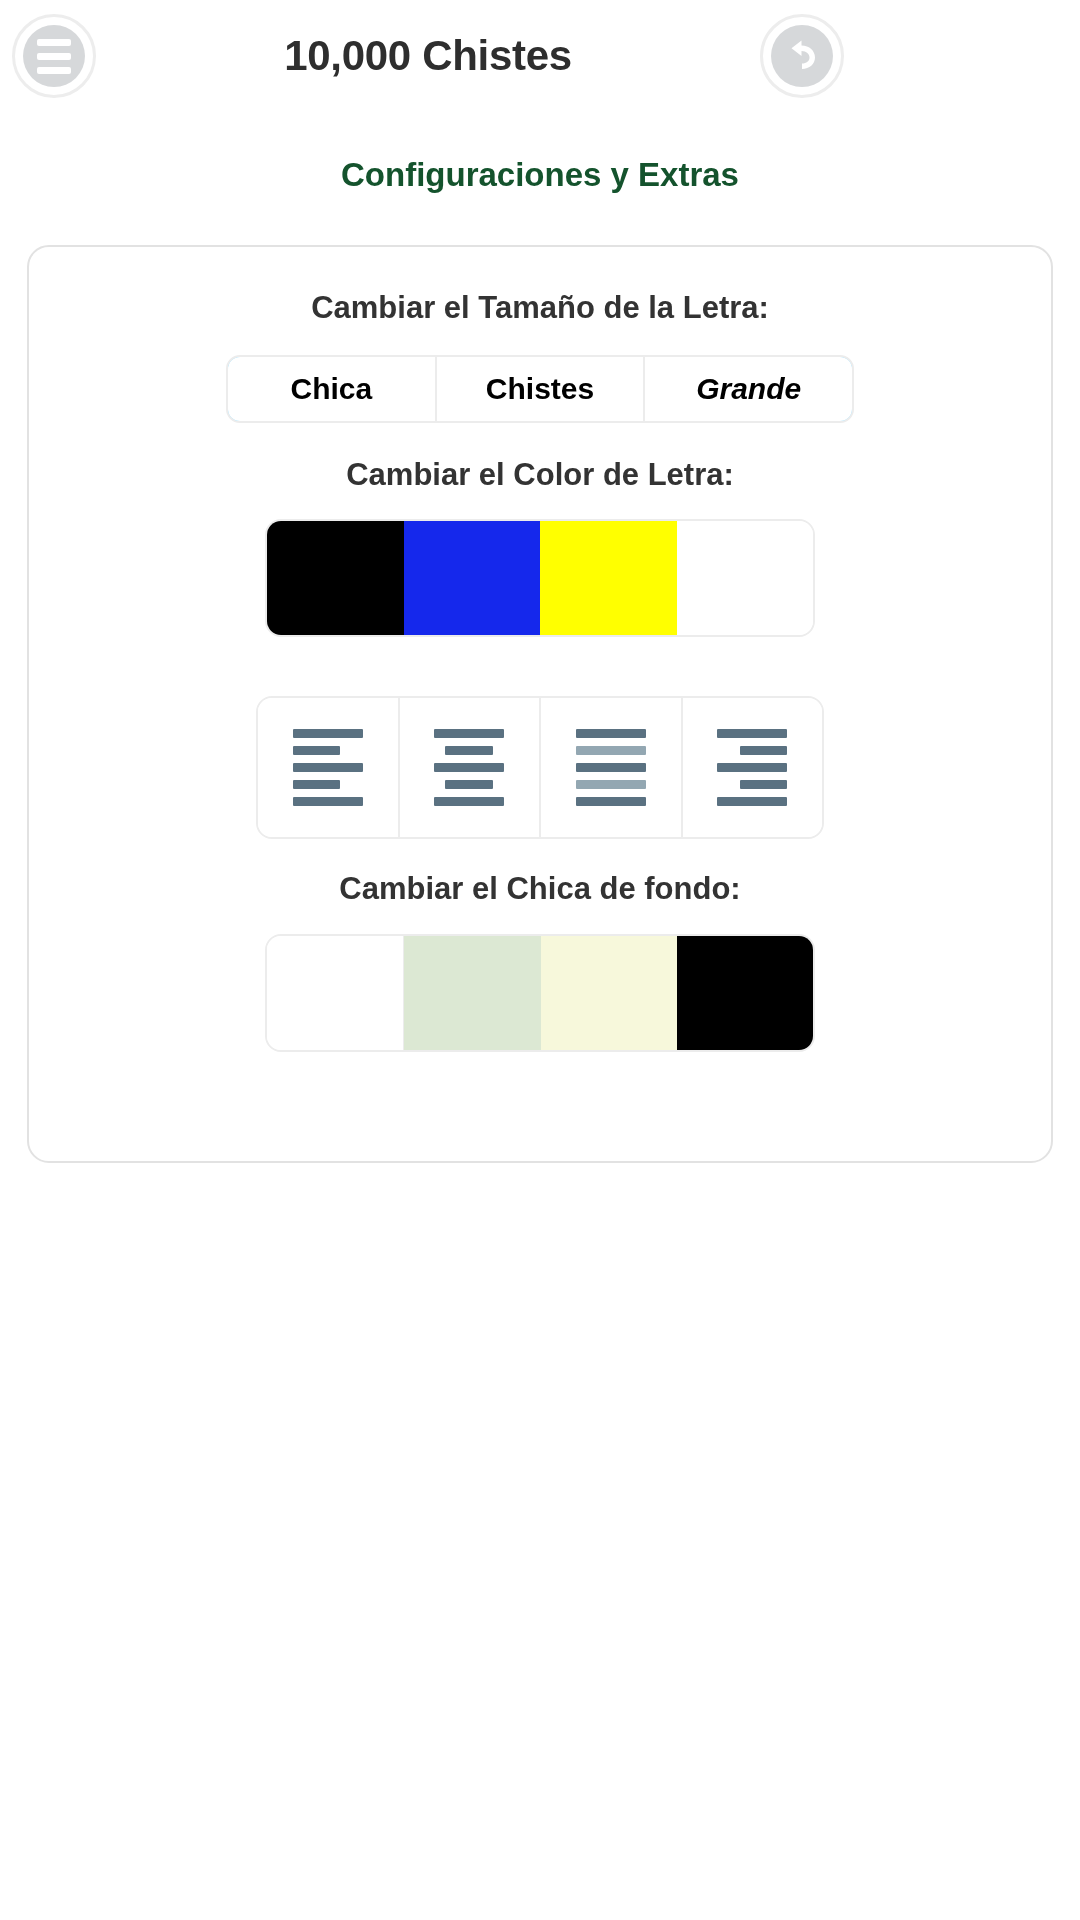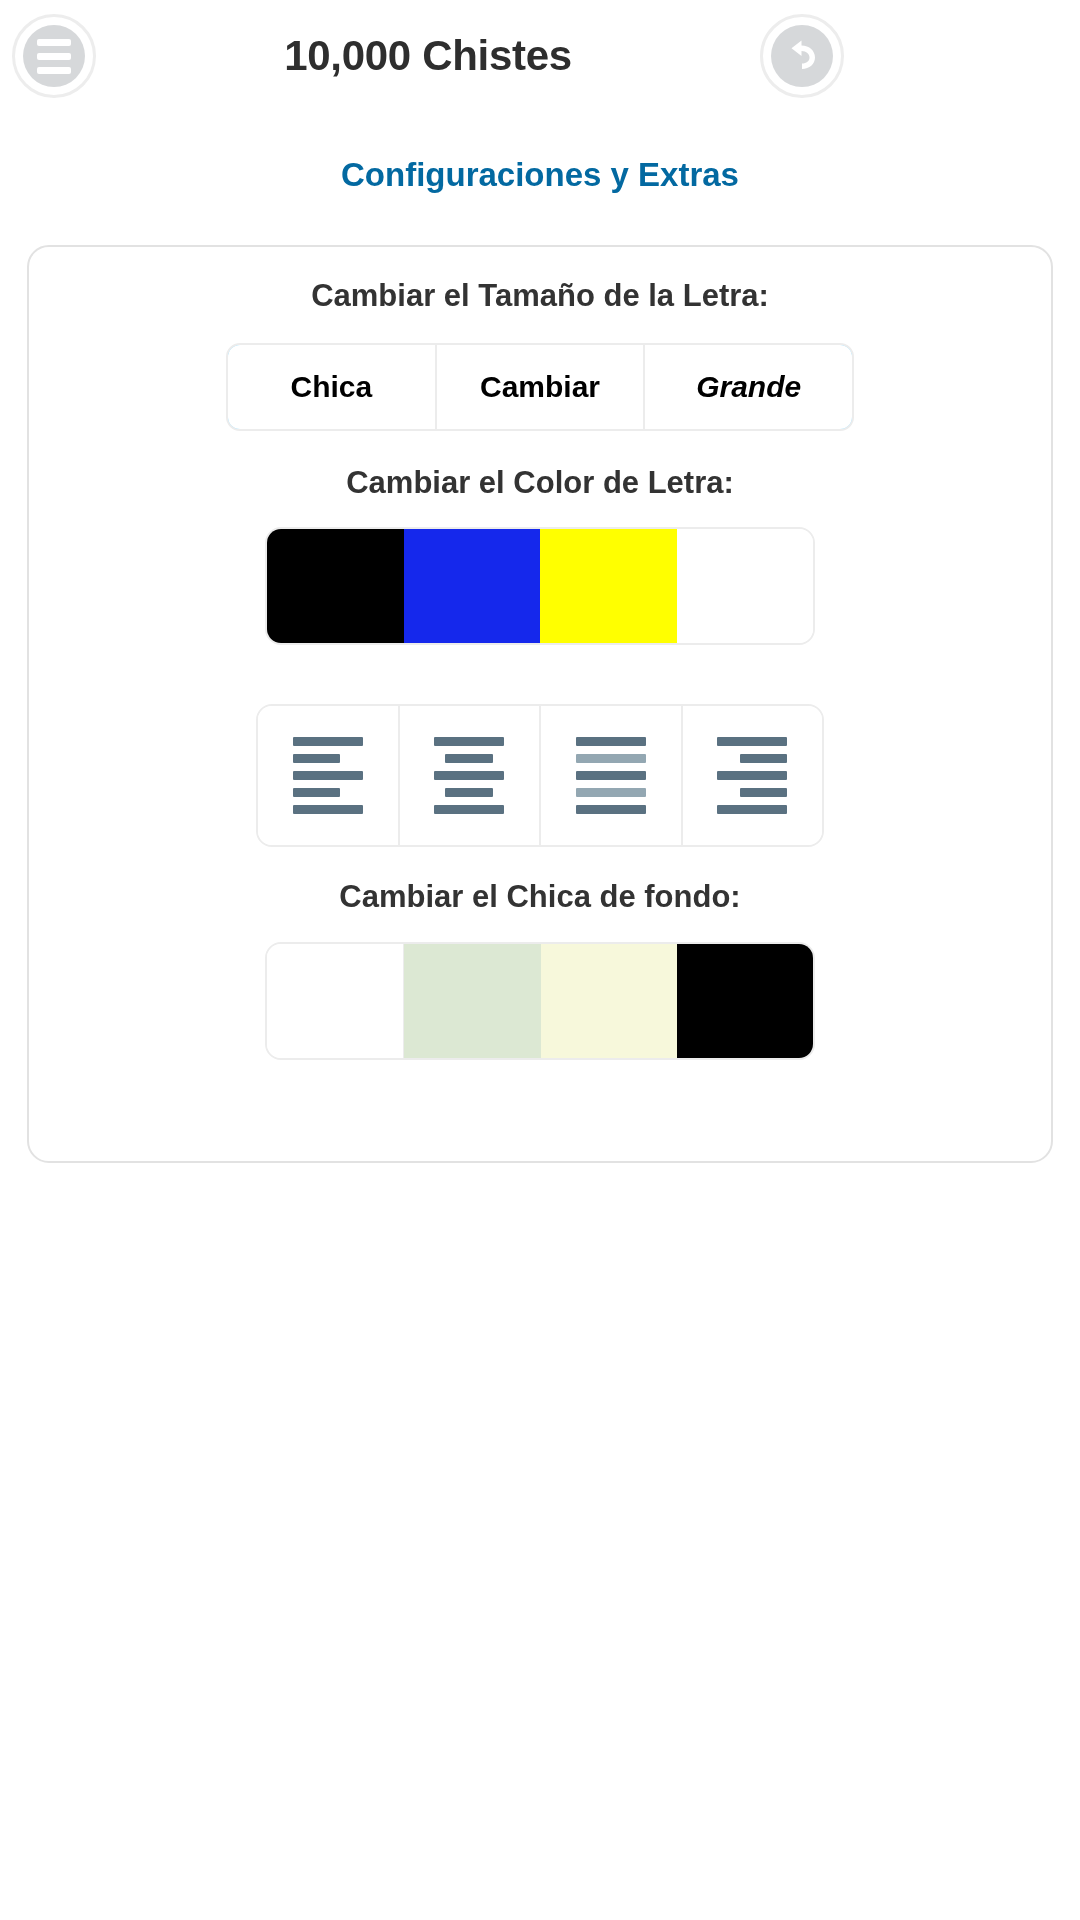--- a/index.html
+++ b/index.html
@@ -69,48 +69,48 @@
   }
 
   .back-svg { display: block; }
 
   
   .subtitle {
     width: 1080px;
     text-align: center;
     font-size: 33px;
     font-weight: bold;
-    color: #0369a1;
+    color: #14532d;
     margin-top: 44px;
   }
 
   
   .card {
     margin: 51px auto 16px auto;
     width: 1026px;
     height: 918px;
     border: 2px solid #e2e2e2;
     border-radius: 22px;
     background: #ffffff;
-    padding-top: 30px;
+    padding-top: 42px;
   }
 
   .section-title {
     text-align: center;
     font-size: 31px;
     font-weight: bold;
     color: #333333;
     line-height: 1.2;
   }
 
   
   .seg-size {
     margin: 29px auto 0 auto;
     width: 628px;
-    height: 88px;
+    height: 68px;
     display: flex;
     border: 2px solid #ececec;
     border-radius: 14px;
     overflow: hidden;
     background: #7dd3fc;
   }
   .seg-size .seg {
     flex: 1;
     display: flex;
     align-items: center;
@@ -210,21 +210,21 @@
 </div>
 
 <div class="subtitle">Configuraciones y Extras</div>
 
 <div class="card">
 
   <div class="section-title">Cambiar el Tamaño de la Letra:</div>
 
   <div class="seg-size">
     <div class="seg">Chica</div>
-    <div class="seg">Cambiar</div>
+    <div class="seg">Chistes</div>
     <div class="seg">Grande</div>
   </div>
 
   <div class="gap-a"></div>
 
   <div class="section-title">Cambiar el Color de Letra:</div>
 
   <div class="swatch-strip">
     <div class="swatch" style="background-color: rgb(0, 0, 0);"></div>
     <div class="swatch" style="background-color: rgb(21, 40, 236);"></div>

